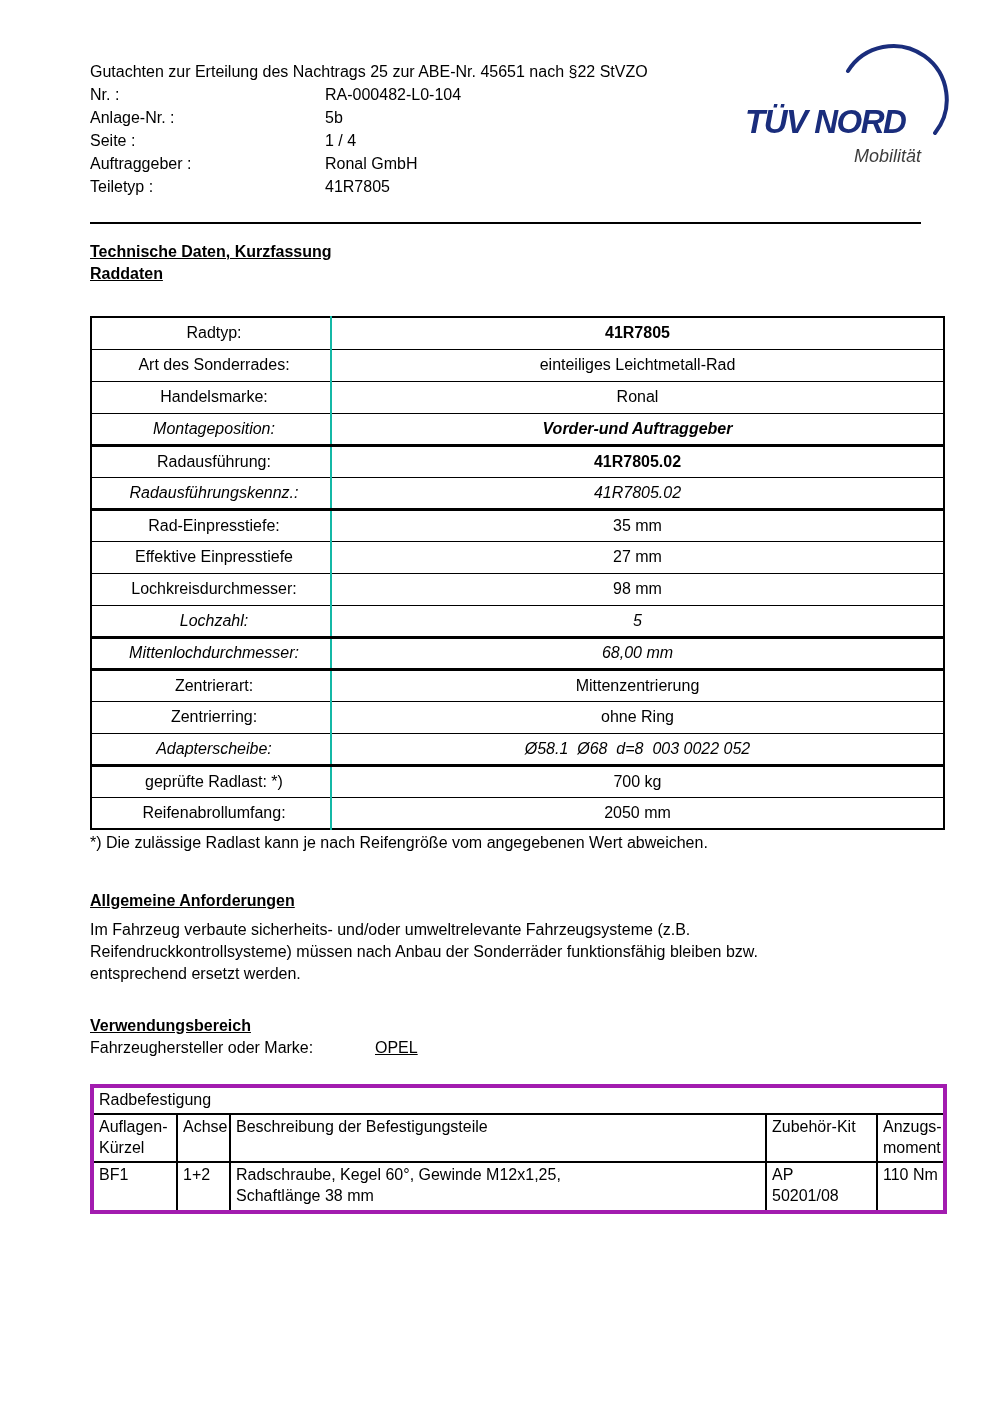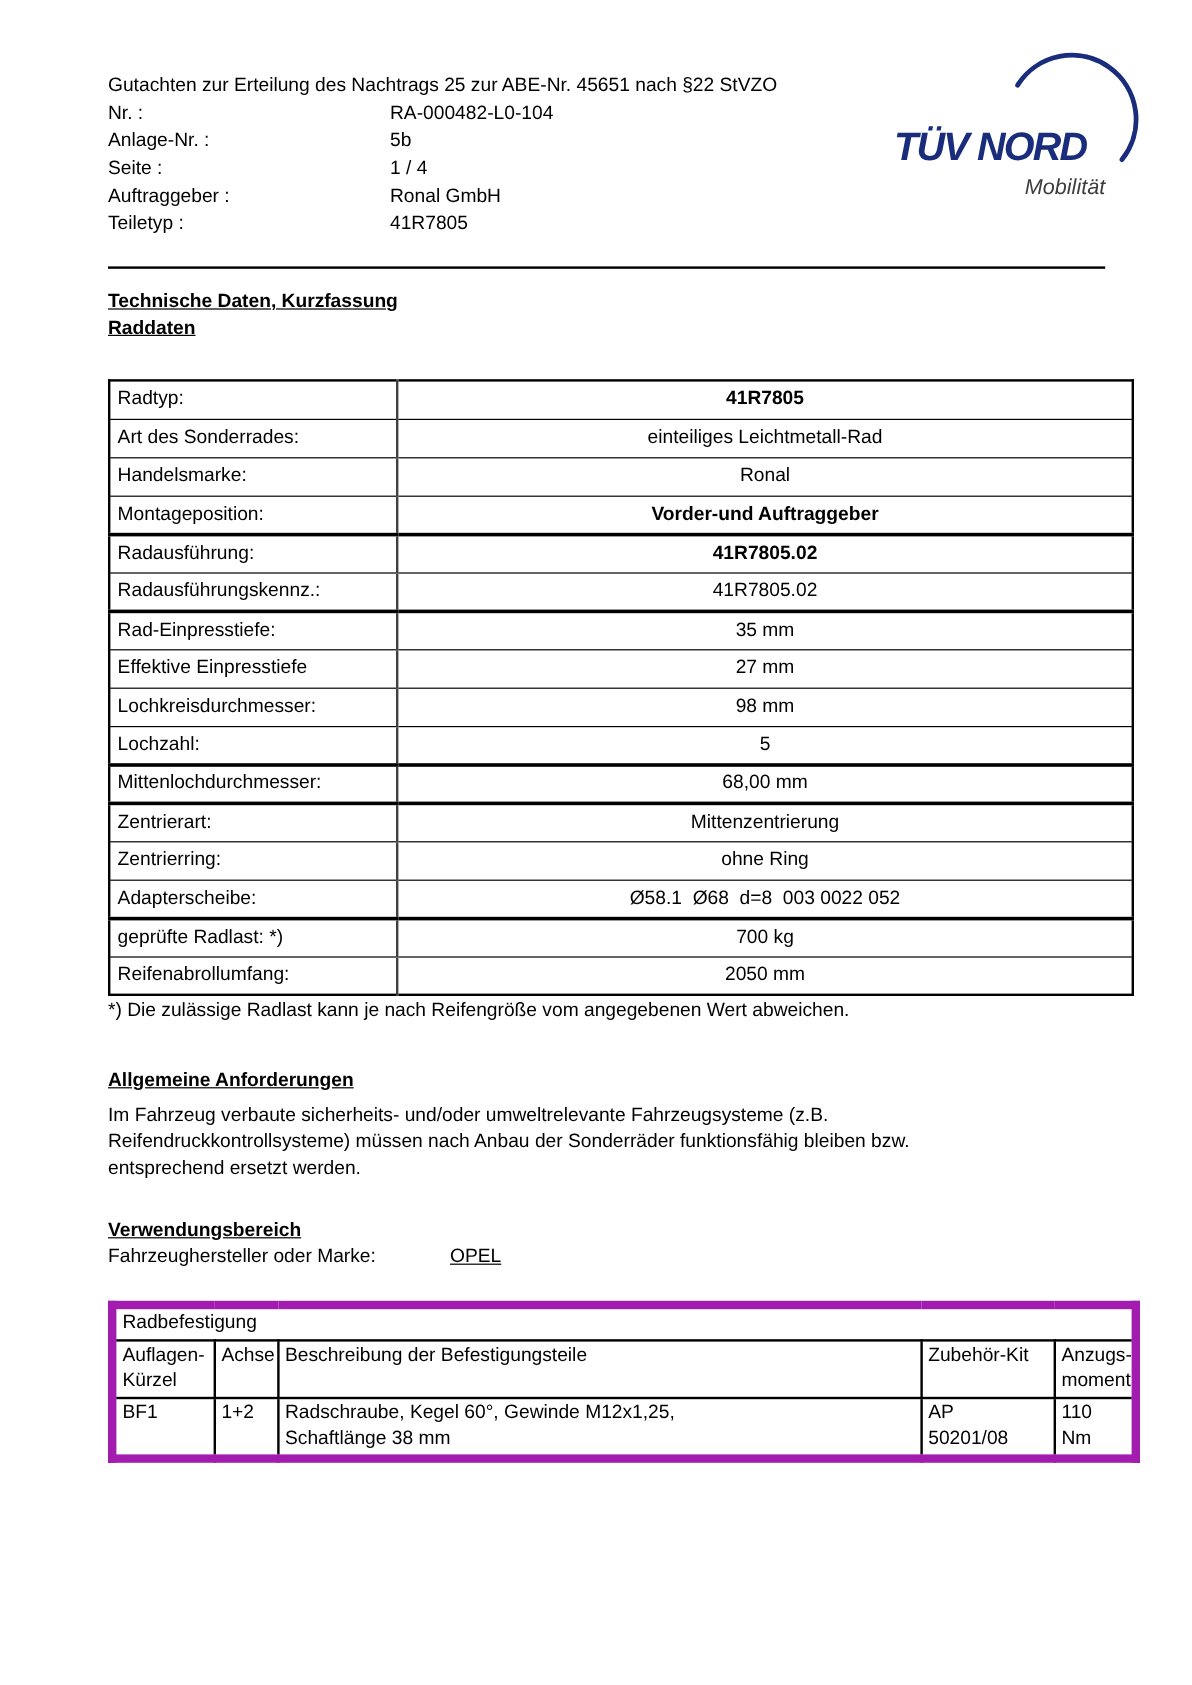--- a/index.html
+++ b/index.html
@@ -23,37 +23,37 @@
 
   .sec-title { font-weight: bold; text-decoration: underline; line-height: 22px; }
   .tech-block { margin-top: 17px; }
 
   
   table.raddaten {
     border-collapse: collapse; table-layout: fixed;
     width: 855px; margin-top: 31px; border: 2px solid #000;
   }
   table.raddaten td { border: 1px solid #000; height: 32px; vertical-align: middle; }
-  table.raddaten td.lbl { width: 240px; padding-left: 6px; border-right: 2px solid #404040; }
+  table.raddaten td.lbl { width: 240px; padding-left: 6px; border-right: 2px solid #14b8a6; text-align: center; }
   table.raddaten td.val { text-align: center; white-space: pre-wrap; }
   table.raddaten tr.vbold td.val { font-weight: bold; }
-  table.raddaten tr.thick td { border-bottom: 3px solid #000; }
+  table.raddaten tr.thick td { border-bottom: 3px solid #000; font-style: italic; }
 
   .footnote { margin-top: 4px; }
 
   .allg-block { margin-top: 38px; }
   .body-text { white-space: pre-line; line-height: 22px; margin-top: 7px; }
   .verw-block { margin-top: 30px; }
   .marke-line { margin-top: 2px; text-decoration: underline; }
   .marke-line .mlabel { display: inline-block; width: 285px; }
 
   
   table.befestigung {
     border-collapse: collapse; table-layout: fixed;
-    width: 855px; margin-top: 27px; border: 7px solid #a21caf;
+    width: 855px; margin-top: 27px; border: 4px solid #a21caf;
   }
   table.befestigung th, table.befestigung td {
     border: 2px solid #000; padding: 1px 5px 3px 5px;
     text-align: left; vertical-align: top; font-weight: normal;
     white-space: pre-line; line-height: 21px; font-size: 16px;
   }
   table.befestigung tr.bt-title td { height: 27px; }
   table.befestigung tr.bt-head th { height: 46px; margin-top: 36px; }
   table.befestigung tr.bt-data td { height: 50px; }
 </style>

